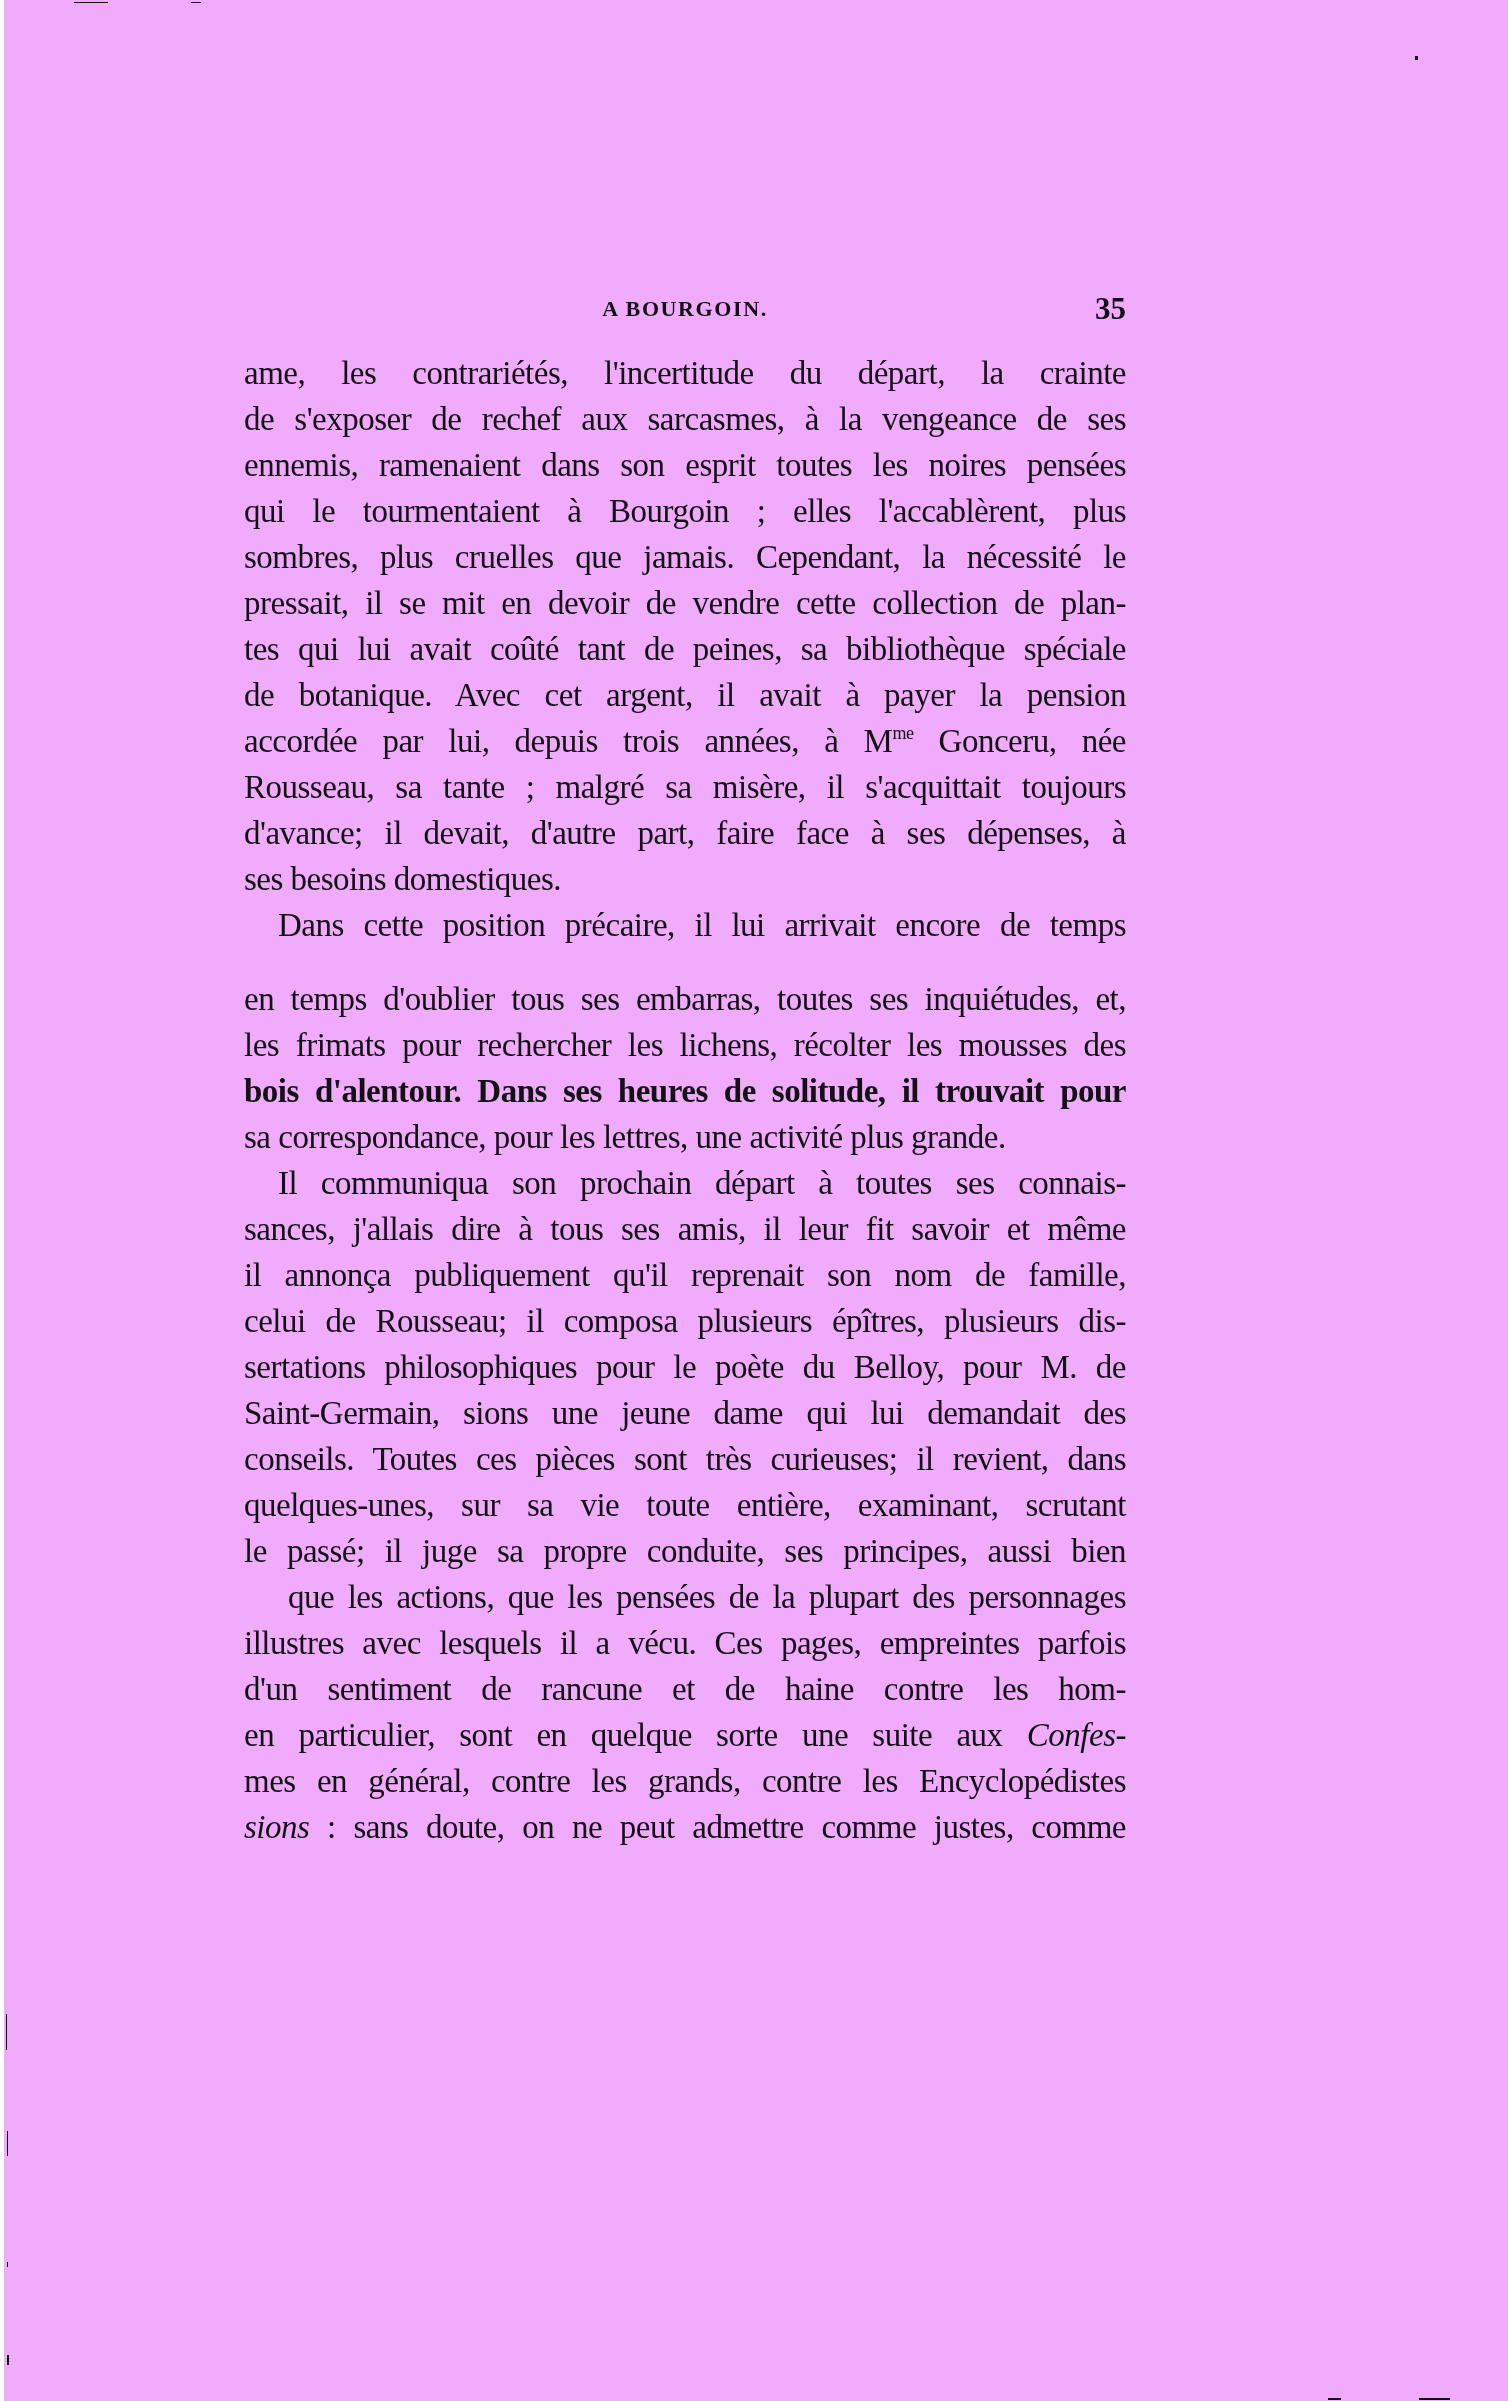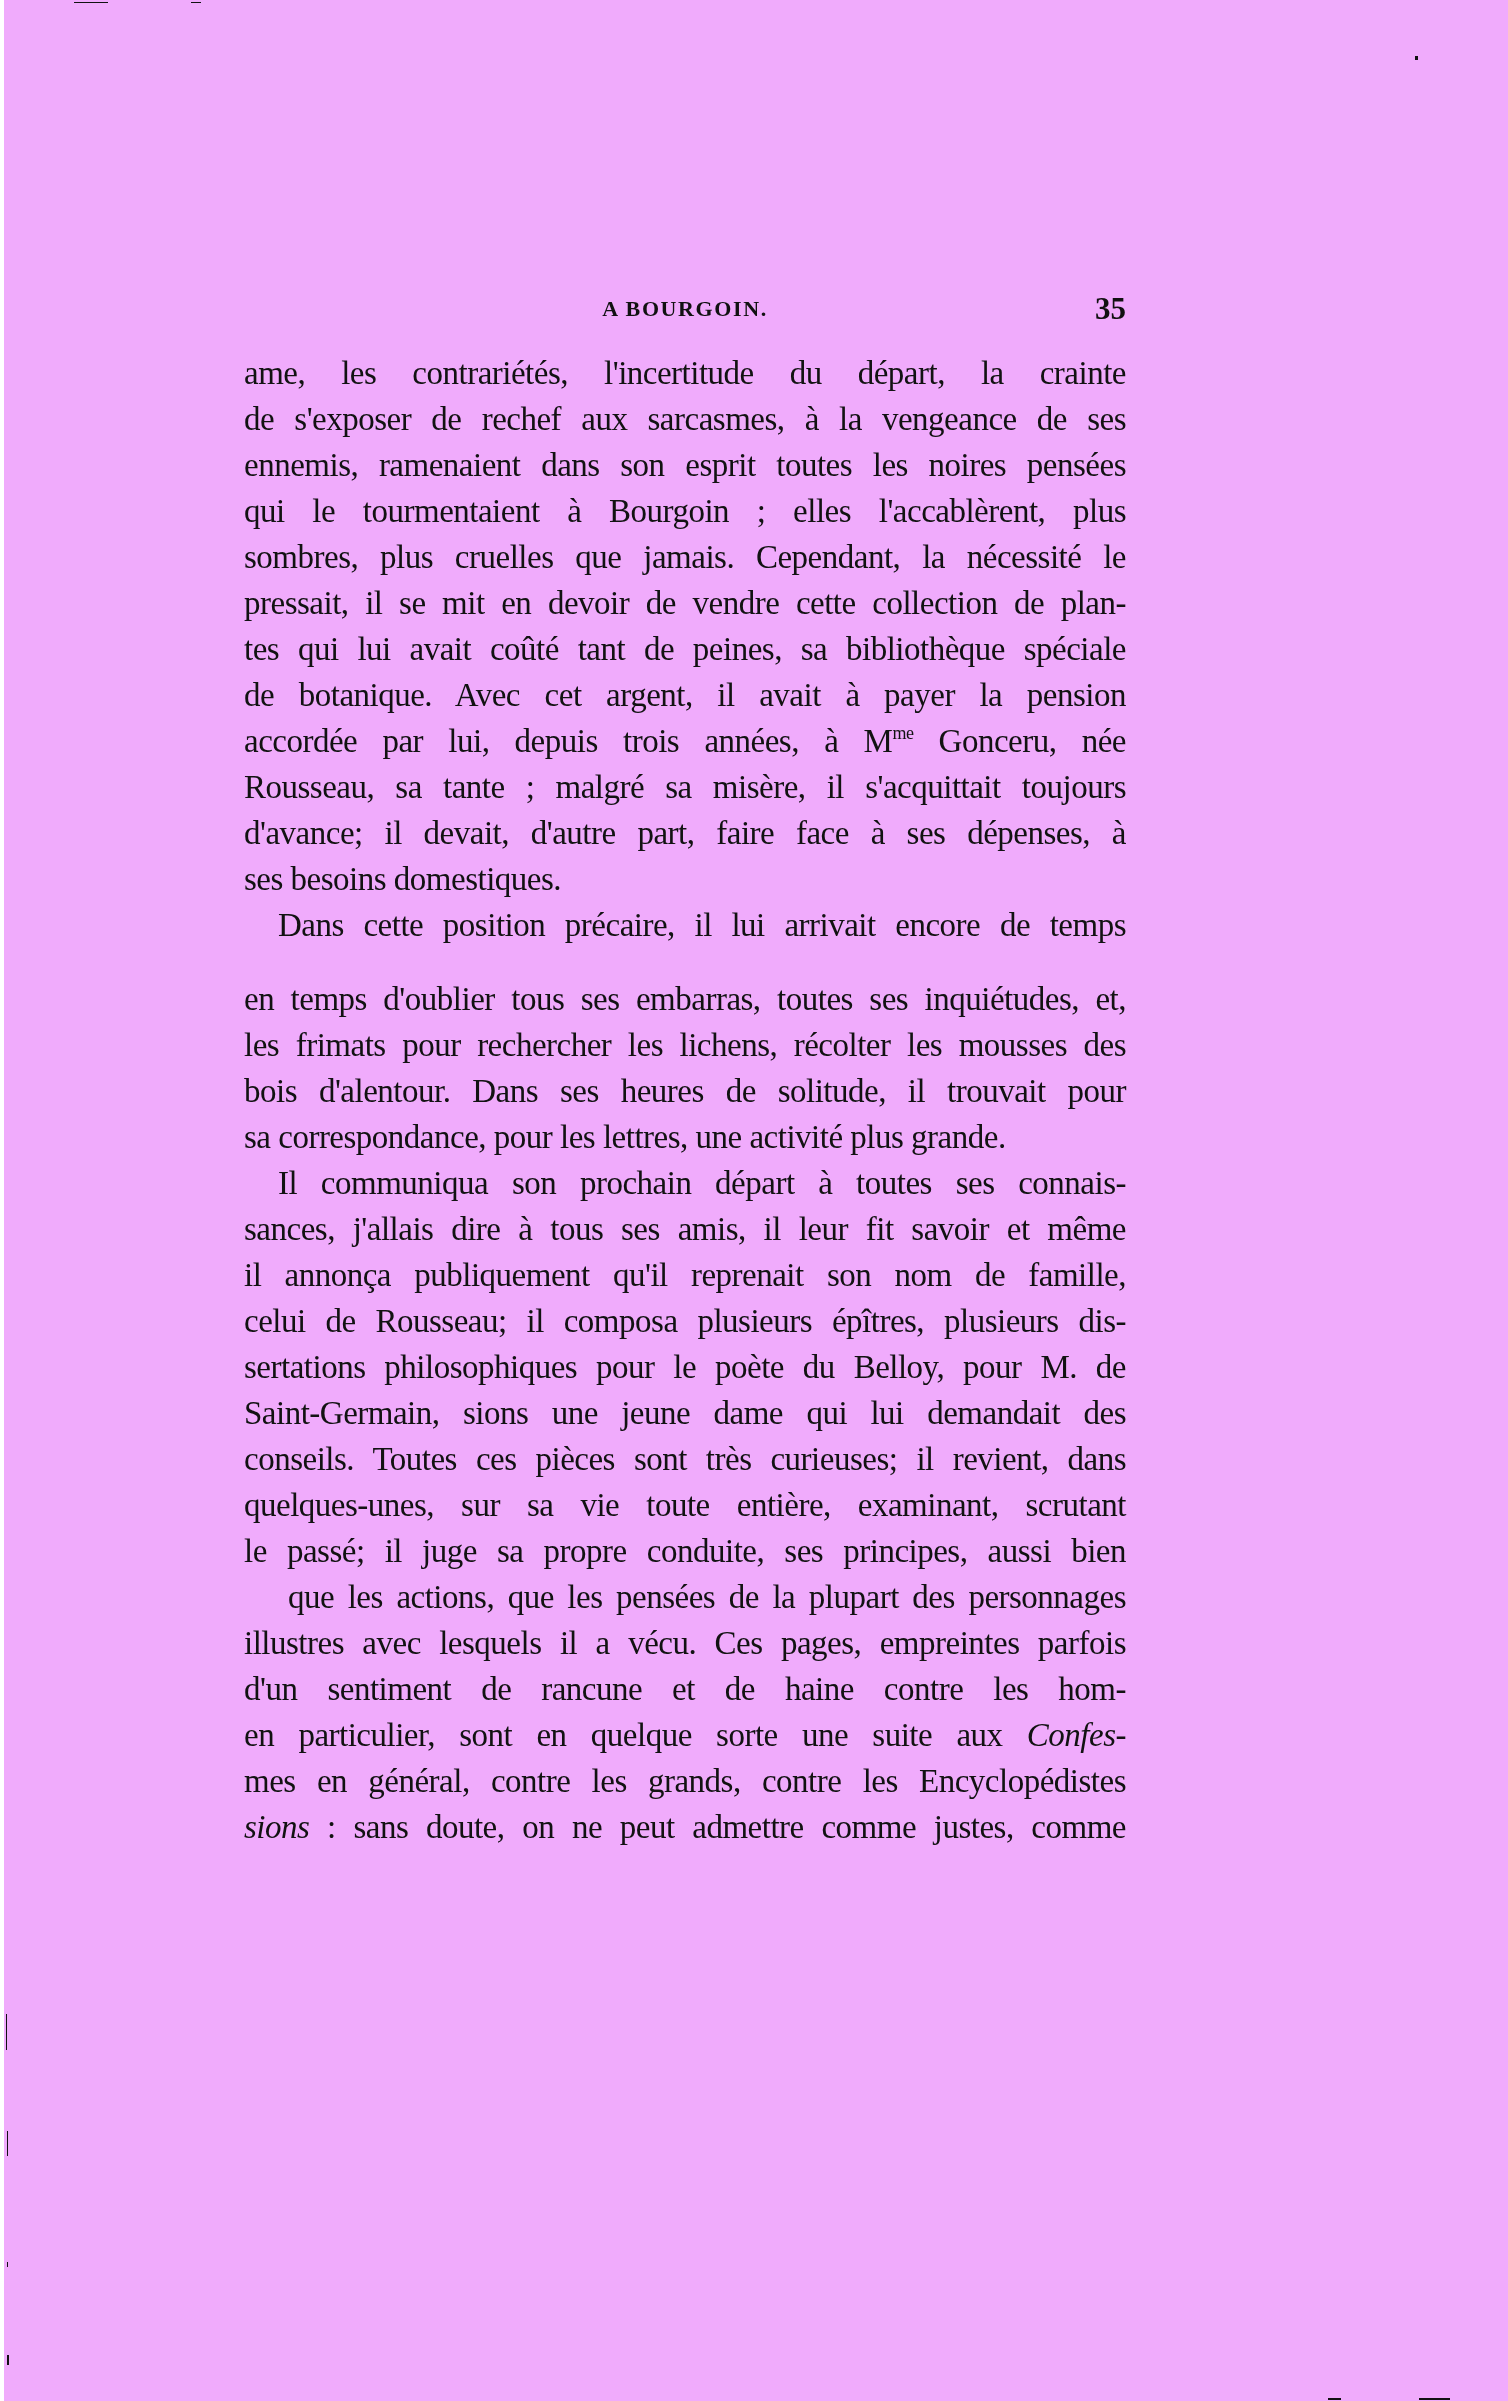--- a/index.html
+++ b/index.html
@@ -63,21 +63,21 @@
     <div class="line" style="white-space: nowrap;">tes qui lui avait coûté tant de peines, sa bibliothèque spéciale</div>
     <div class="line" style="white-space: nowrap;">de botanique. Avec cet argent, il avait à payer la pension</div>
     <div class="line" style="white-space: nowrap;"><span>accordée par lui, depuis trois années, à M</span><sup>me</sup><span> Gonceru, née</span></div>
     <div class="line" style="white-space: nowrap;">Rousseau, sa tante ; malgré sa misère, il s'acquittait toujours</div>
     <div class="line" style="white-space: nowrap;">d'avance; il devait, d'autre part, faire face à ses dépenses, à</div>
     <div class="line last" style="white-space: nowrap;">ses besoins domestiques.</div>
 
     <div class="line indent" style="white-space: nowrap;">Dans cette position précaire, il lui arrivait encore de temps</div>
     <div class="line" style="white-space: nowrap; margin-top: 28px;">en temps d'oublier tous ses embarras, toutes ses inquiétudes, et,</div>
     <div class="line" style="white-space: nowrap;">les frimats pour rechercher les lichens, récolter les mousses des</div>
-    <div class="line" style="white-space: nowrap;">bois d'alentour. Dans ses heures de solitude, il trouvait pour</div>
+    <div class="line" style="white-space: nowrap; font-weight: bold;">bois d'alentour. Dans ses heures de solitude, il trouvait pour</div>
     <div class="line last" style="white-space: nowrap;">sa correspondance, pour les lettres, une activité plus grande.</div>
 
     <div class="line indent" style="white-space: nowrap;">Il communiqua son prochain départ à toutes ses connais-</div>
     <div class="line" style="white-space: nowrap;">sances, j'allais dire à tous ses amis, il leur fit savoir et même</div>
     <div class="line" style="white-space: nowrap;">il annonça publiquement qu'il reprenait son nom de famille,</div>
     <div class="line" style="white-space: nowrap;">celui de Rousseau; il composa plusieurs épîtres, plusieurs dis-</div>
     <div class="line" style="white-space: nowrap;">sertations philosophiques pour le poète du Belloy, pour M. de</div>
     <div class="line" style="white-space: nowrap;">Saint-Germain, sions une jeune dame qui lui demandait des</div>
     <div class="line" style="white-space: nowrap;">conseils. Toutes ces pièces sont très curieuses; il revient, dans</div>
     <div class="line" style="white-space: nowrap;">quelques-unes, sur sa vie toute entière, examinant, scrutant</div>

